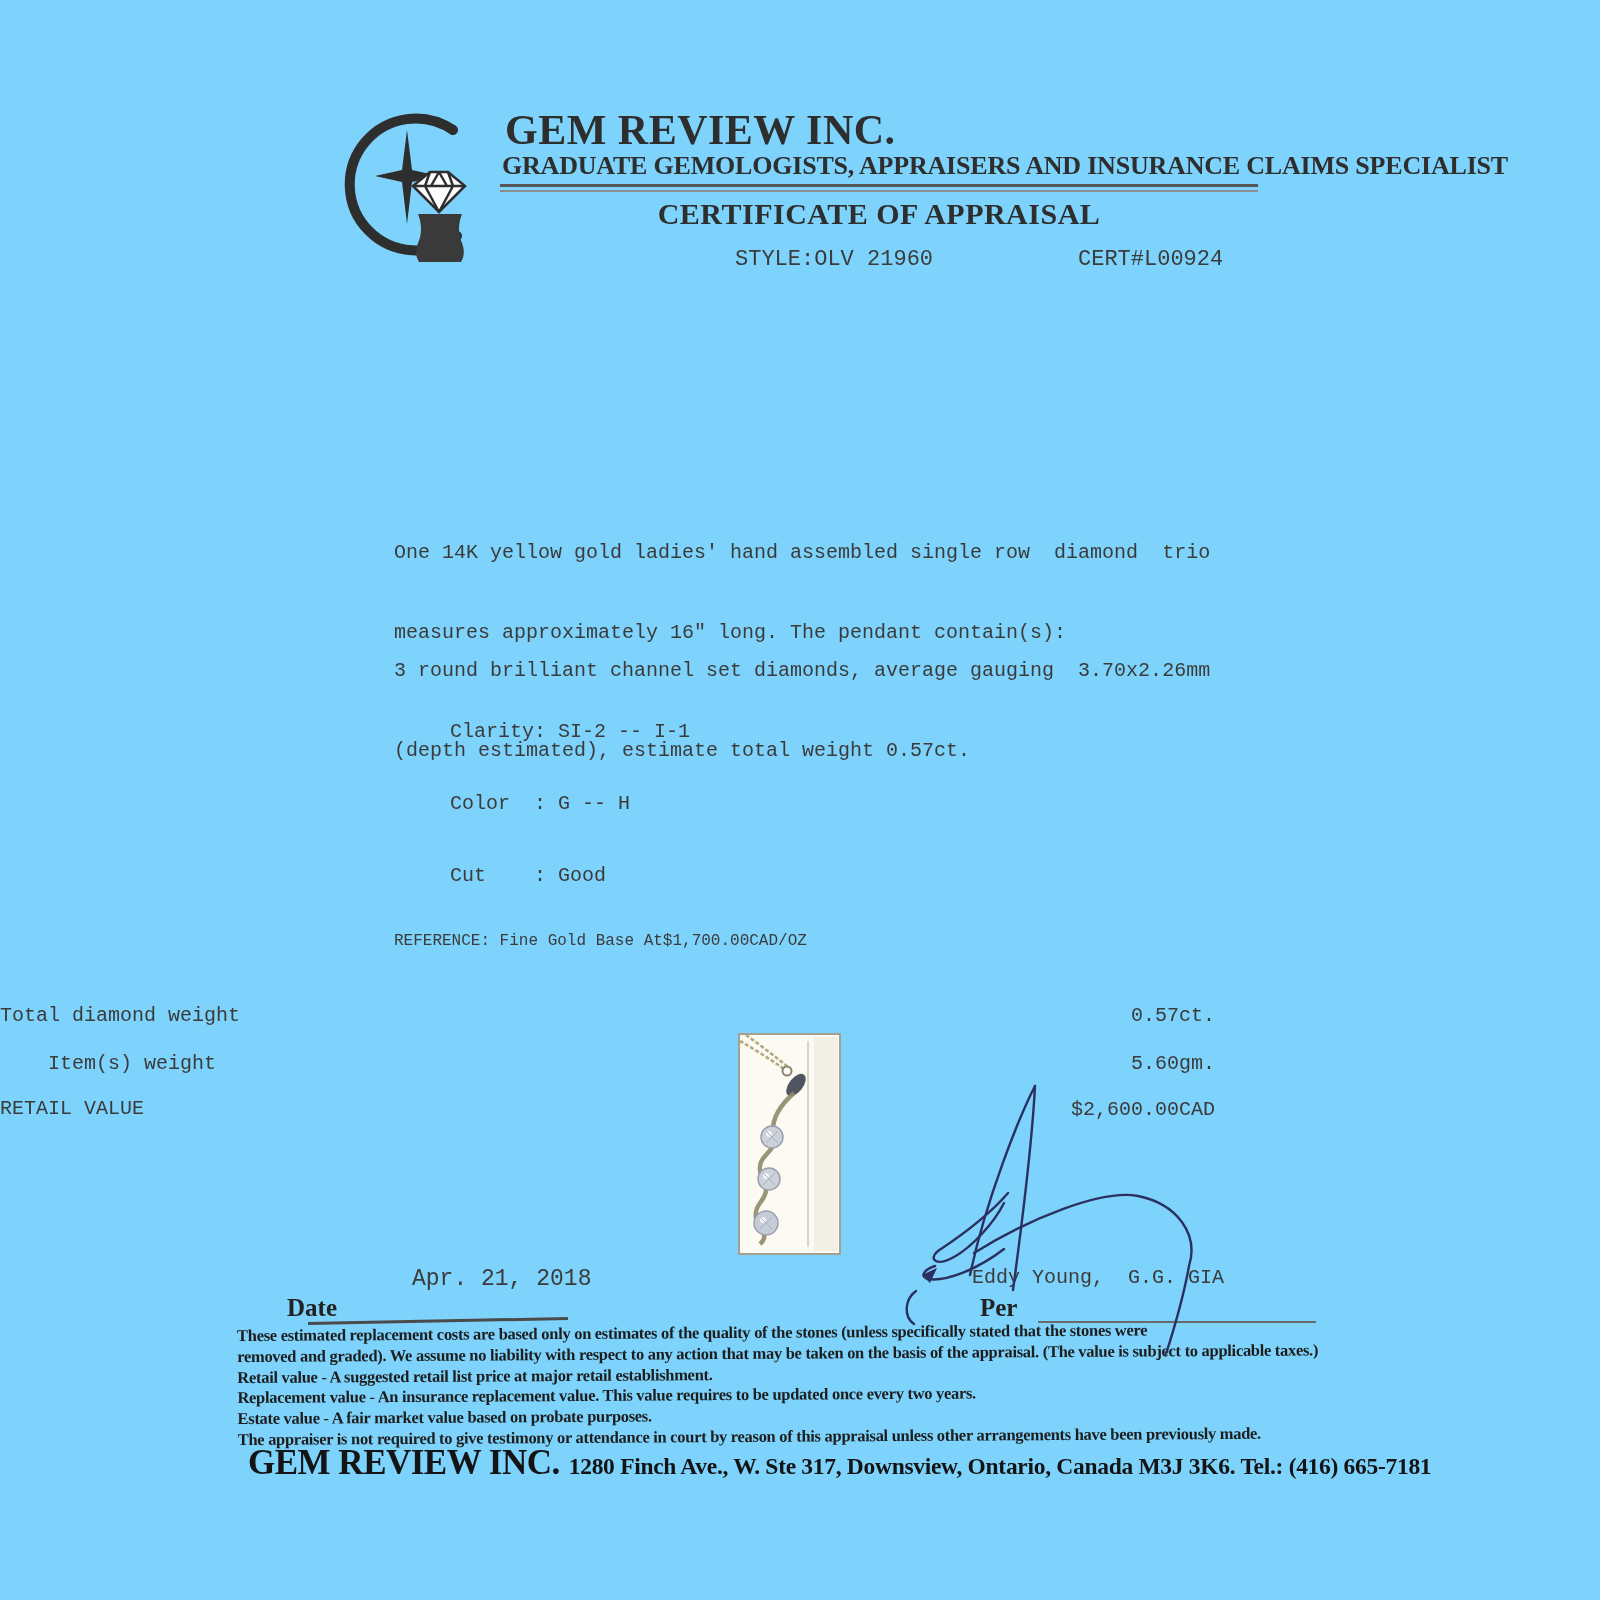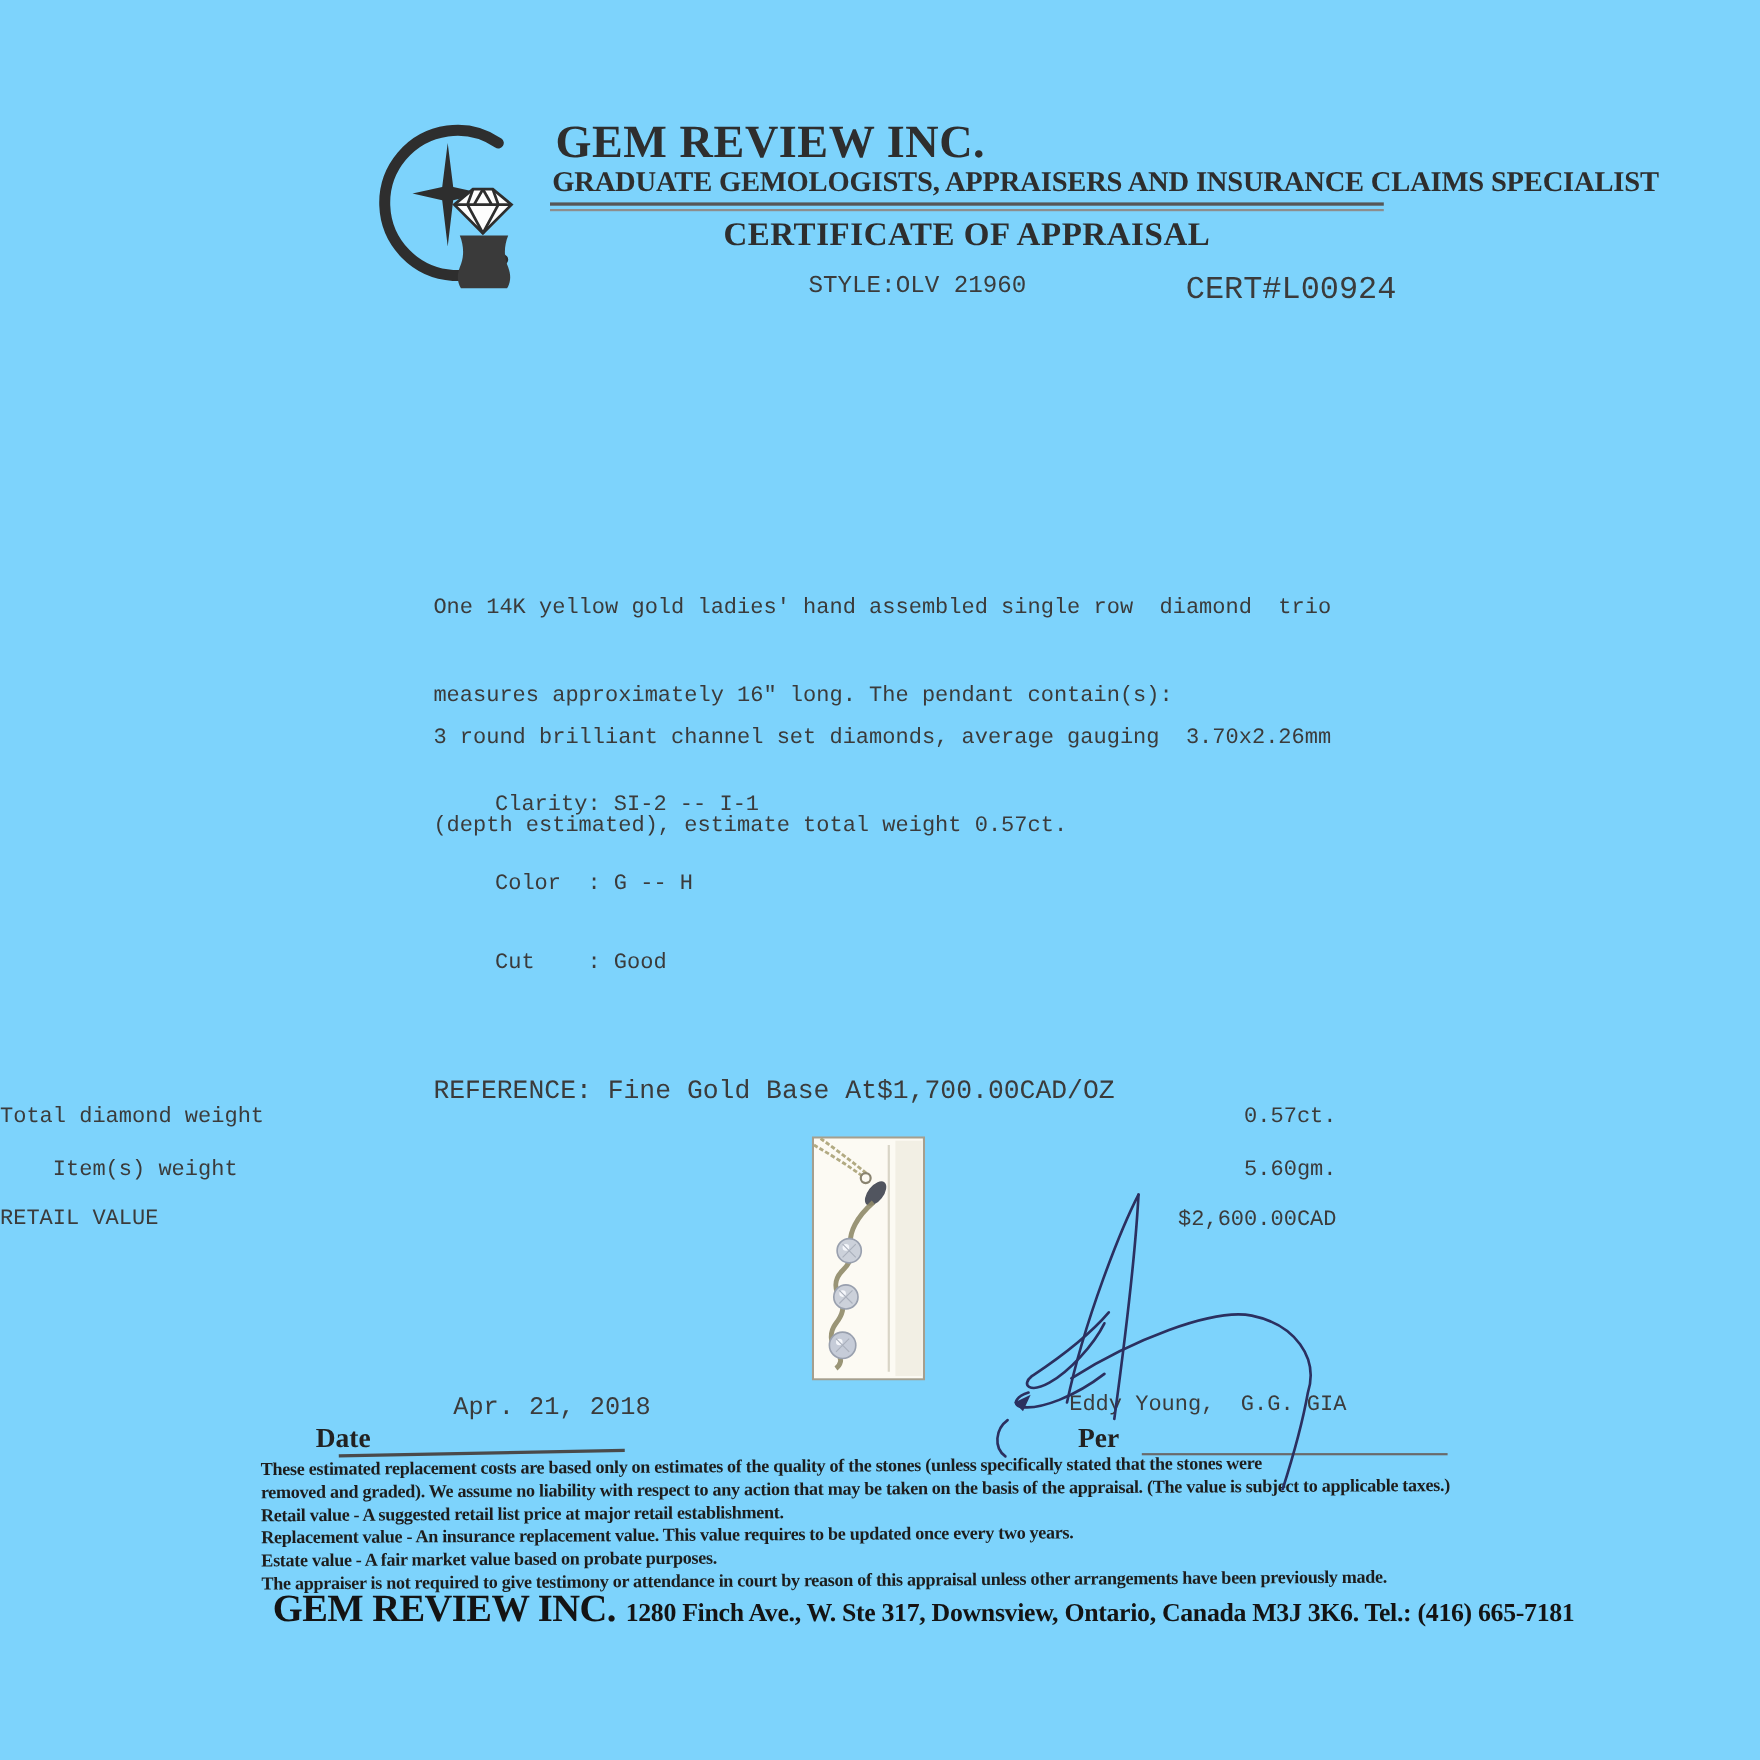--- a/index.html
+++ b/index.html
@@ -10,27 +10,27 @@
   }
   .abs{position:absolute;}
   
   .logo{left:335px;top:112px;width:155px;height:152px;}
   .company-name{left:505px;top:106px;font-size:42px;font-weight:bold;letter-spacing:0.5px;color:#2e2e2e;white-space:nowrap;}
   .tagline{left:502px;top:151px;font-size:26px;font-weight:bold;letter-spacing:-0.2px;color:#2e2e2e;white-space:nowrap;}
   .double-rule{left:500px;top:184px;width:758px;height:3px;border-top:3px solid #565656;border-bottom:2px solid #8d8d8d;}
   .cert-title{left:500px;top:197px;width:758px;text-align:center;font-size:30px;font-weight:bold;letter-spacing:0.5px;color:#2e2e2e;}
   .mono{font-family:"Liberation Mono","DejaVu Sans Mono",monospace;color:#3b3b3b;white-space:pre;}
   .style-no{left:735px;top:247px;font-size:22px;}
-  .cert-no{left:1078px;top:247px;font-size:29px;text-align:center;}
+  .cert-no{left:1078px;top:247px;font-size:22px;text-align:center;}
   
   .body-block{font-size:20px;line-height:26.5px;}
   .description{left:394px;top:487px;}
   .diamond-details{left:394px;top:605px;}
   .grades{left:450px;top:672px;line-height:24px;}
-  .reference{left:394px;top:979px;font-size:24px;}
+  .reference{left:394px;top:932px;font-size:16px;}
   .row-label{font-size:20px;}
   .row-value{width:315px;left:900px;text-align:right;font-size:20px;}
   .r1{top:1004px;} .r2{top:1052px;margin-left:48px;} .r3{top:1097px;}
   .v1{top:1004px;} .v2{top:1052px;} .v3{top:1098px;}
   
   .photo{left:738px;top:1033px;width:103px;height:222px;}
   .signature{left:878px;top:1053px;width:335px;height:302px;z-index:5;}
   .date-value{left:412px;top:1266px;font-size:23px;}
   .appraiser{left:972px;top:1266px;font-size:20px;}
   .sig-label{font-size:25px;font-weight:bold;color:#222;}

